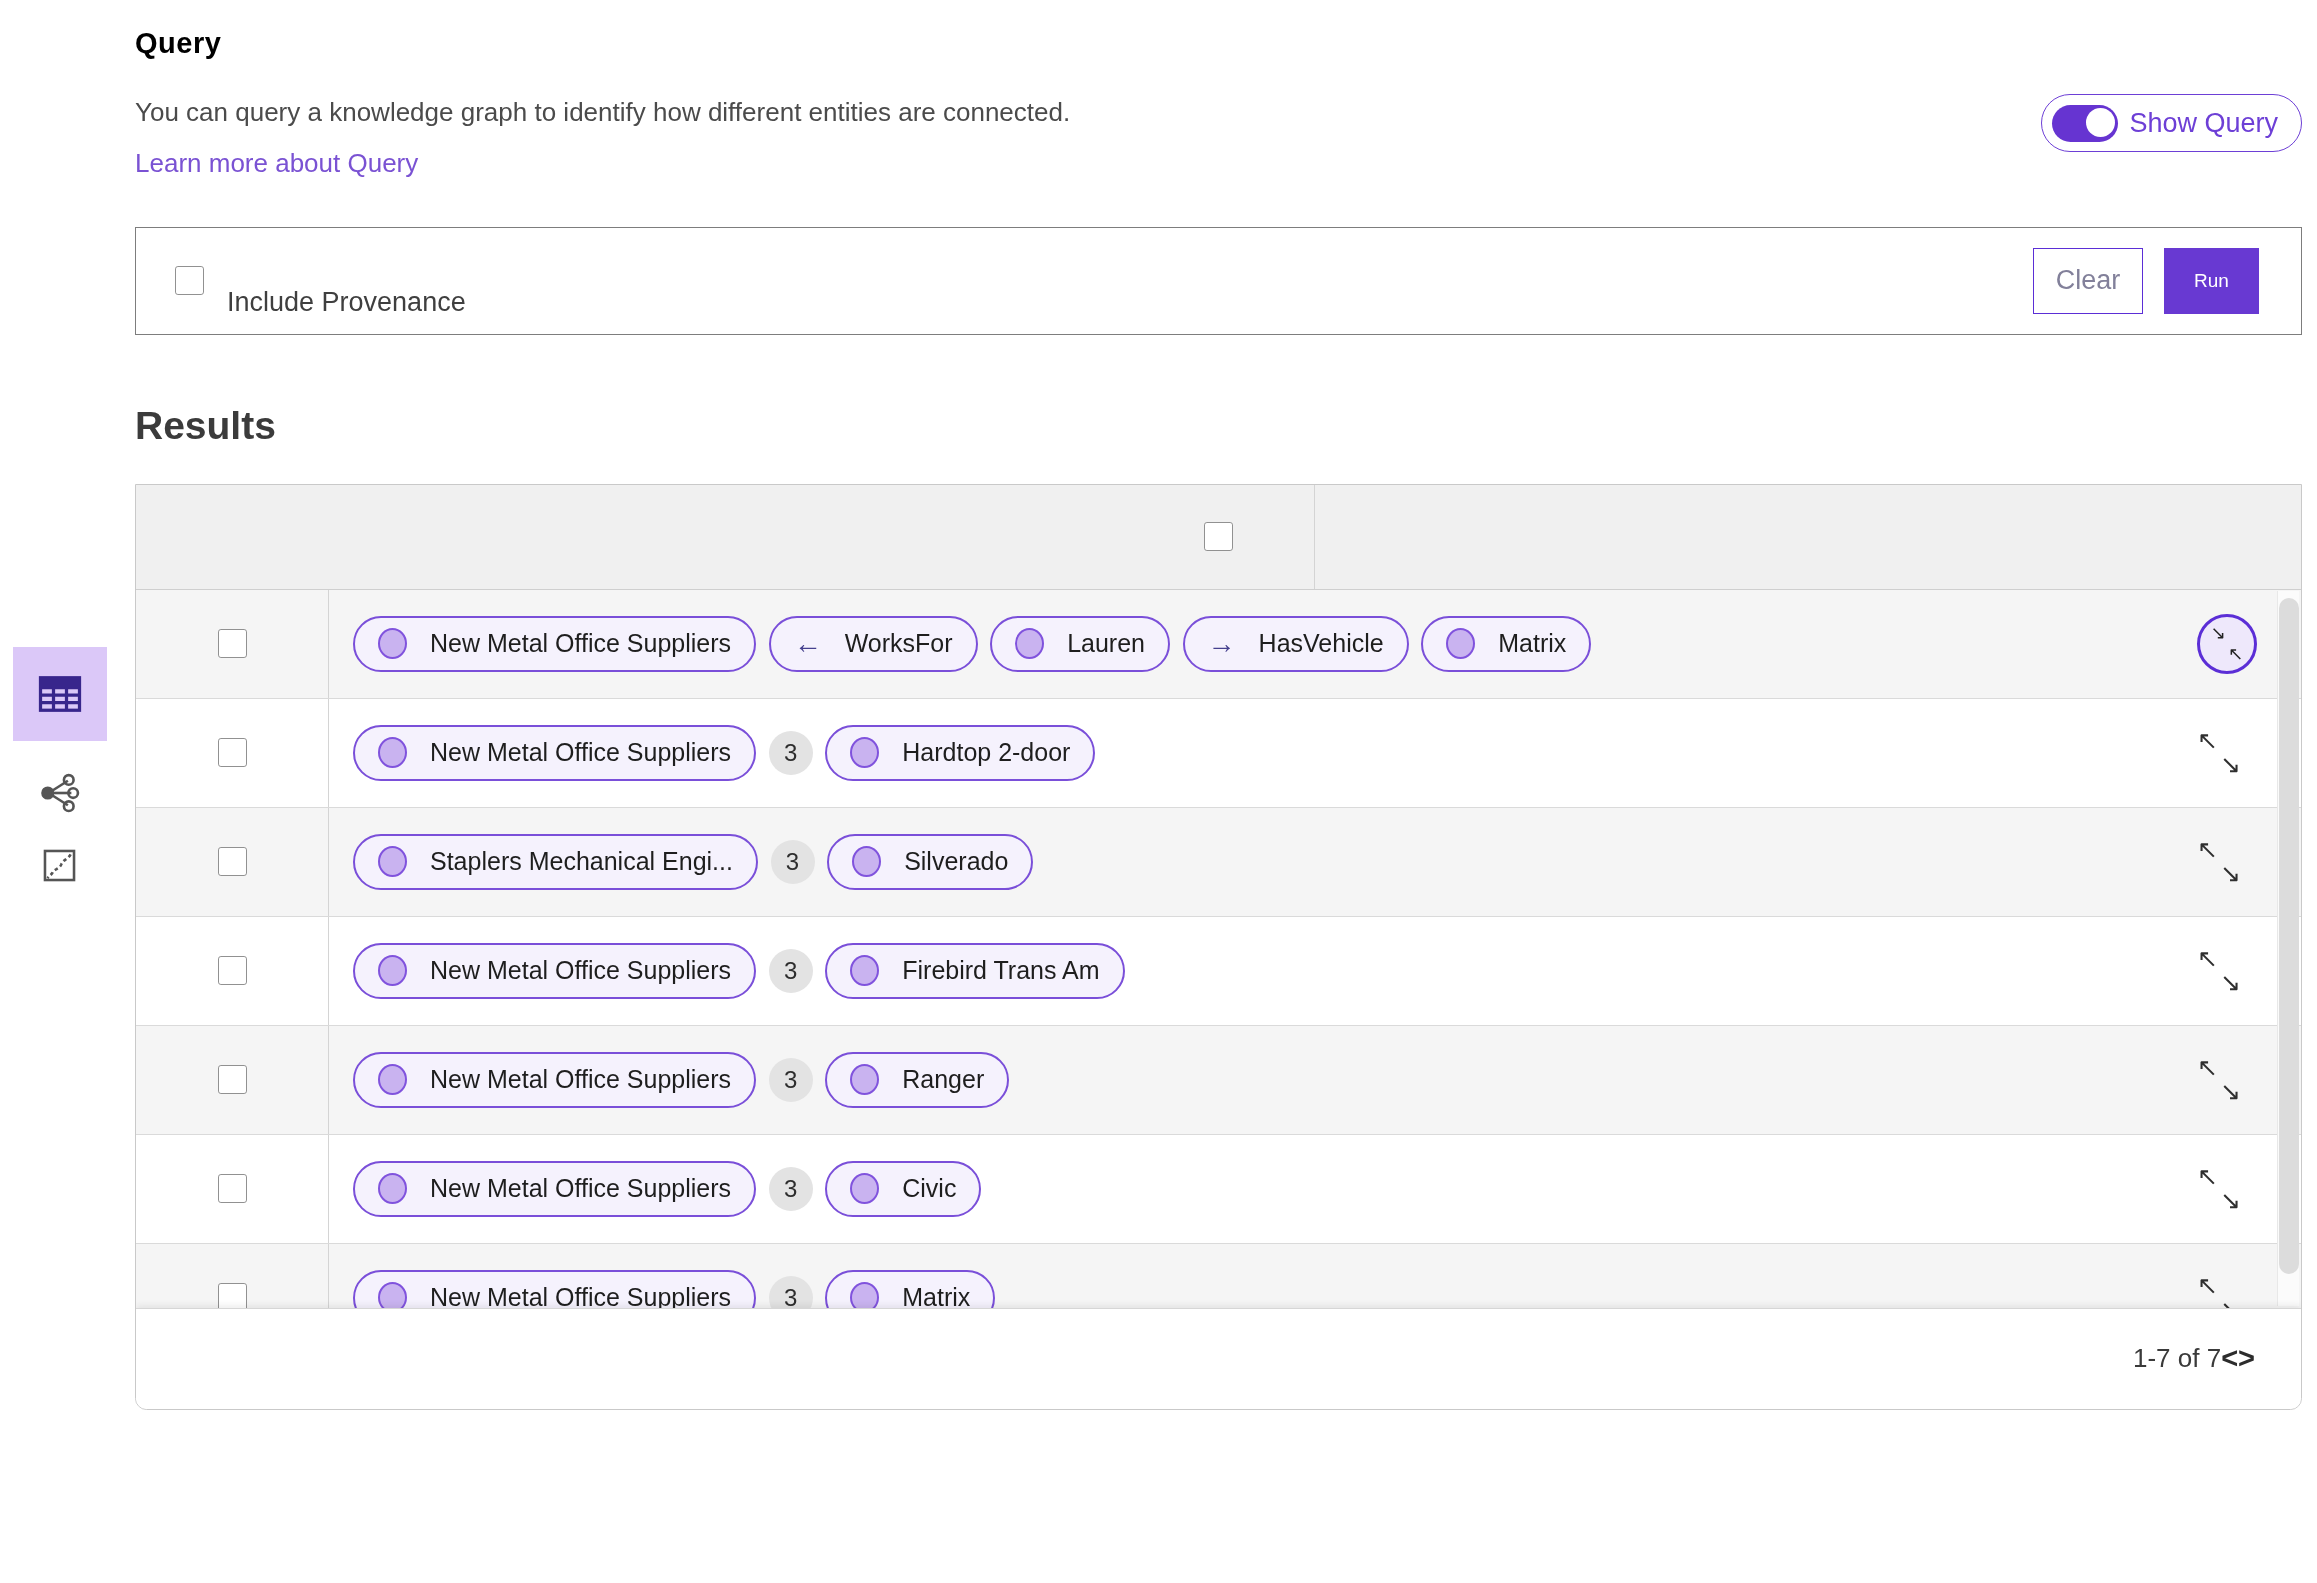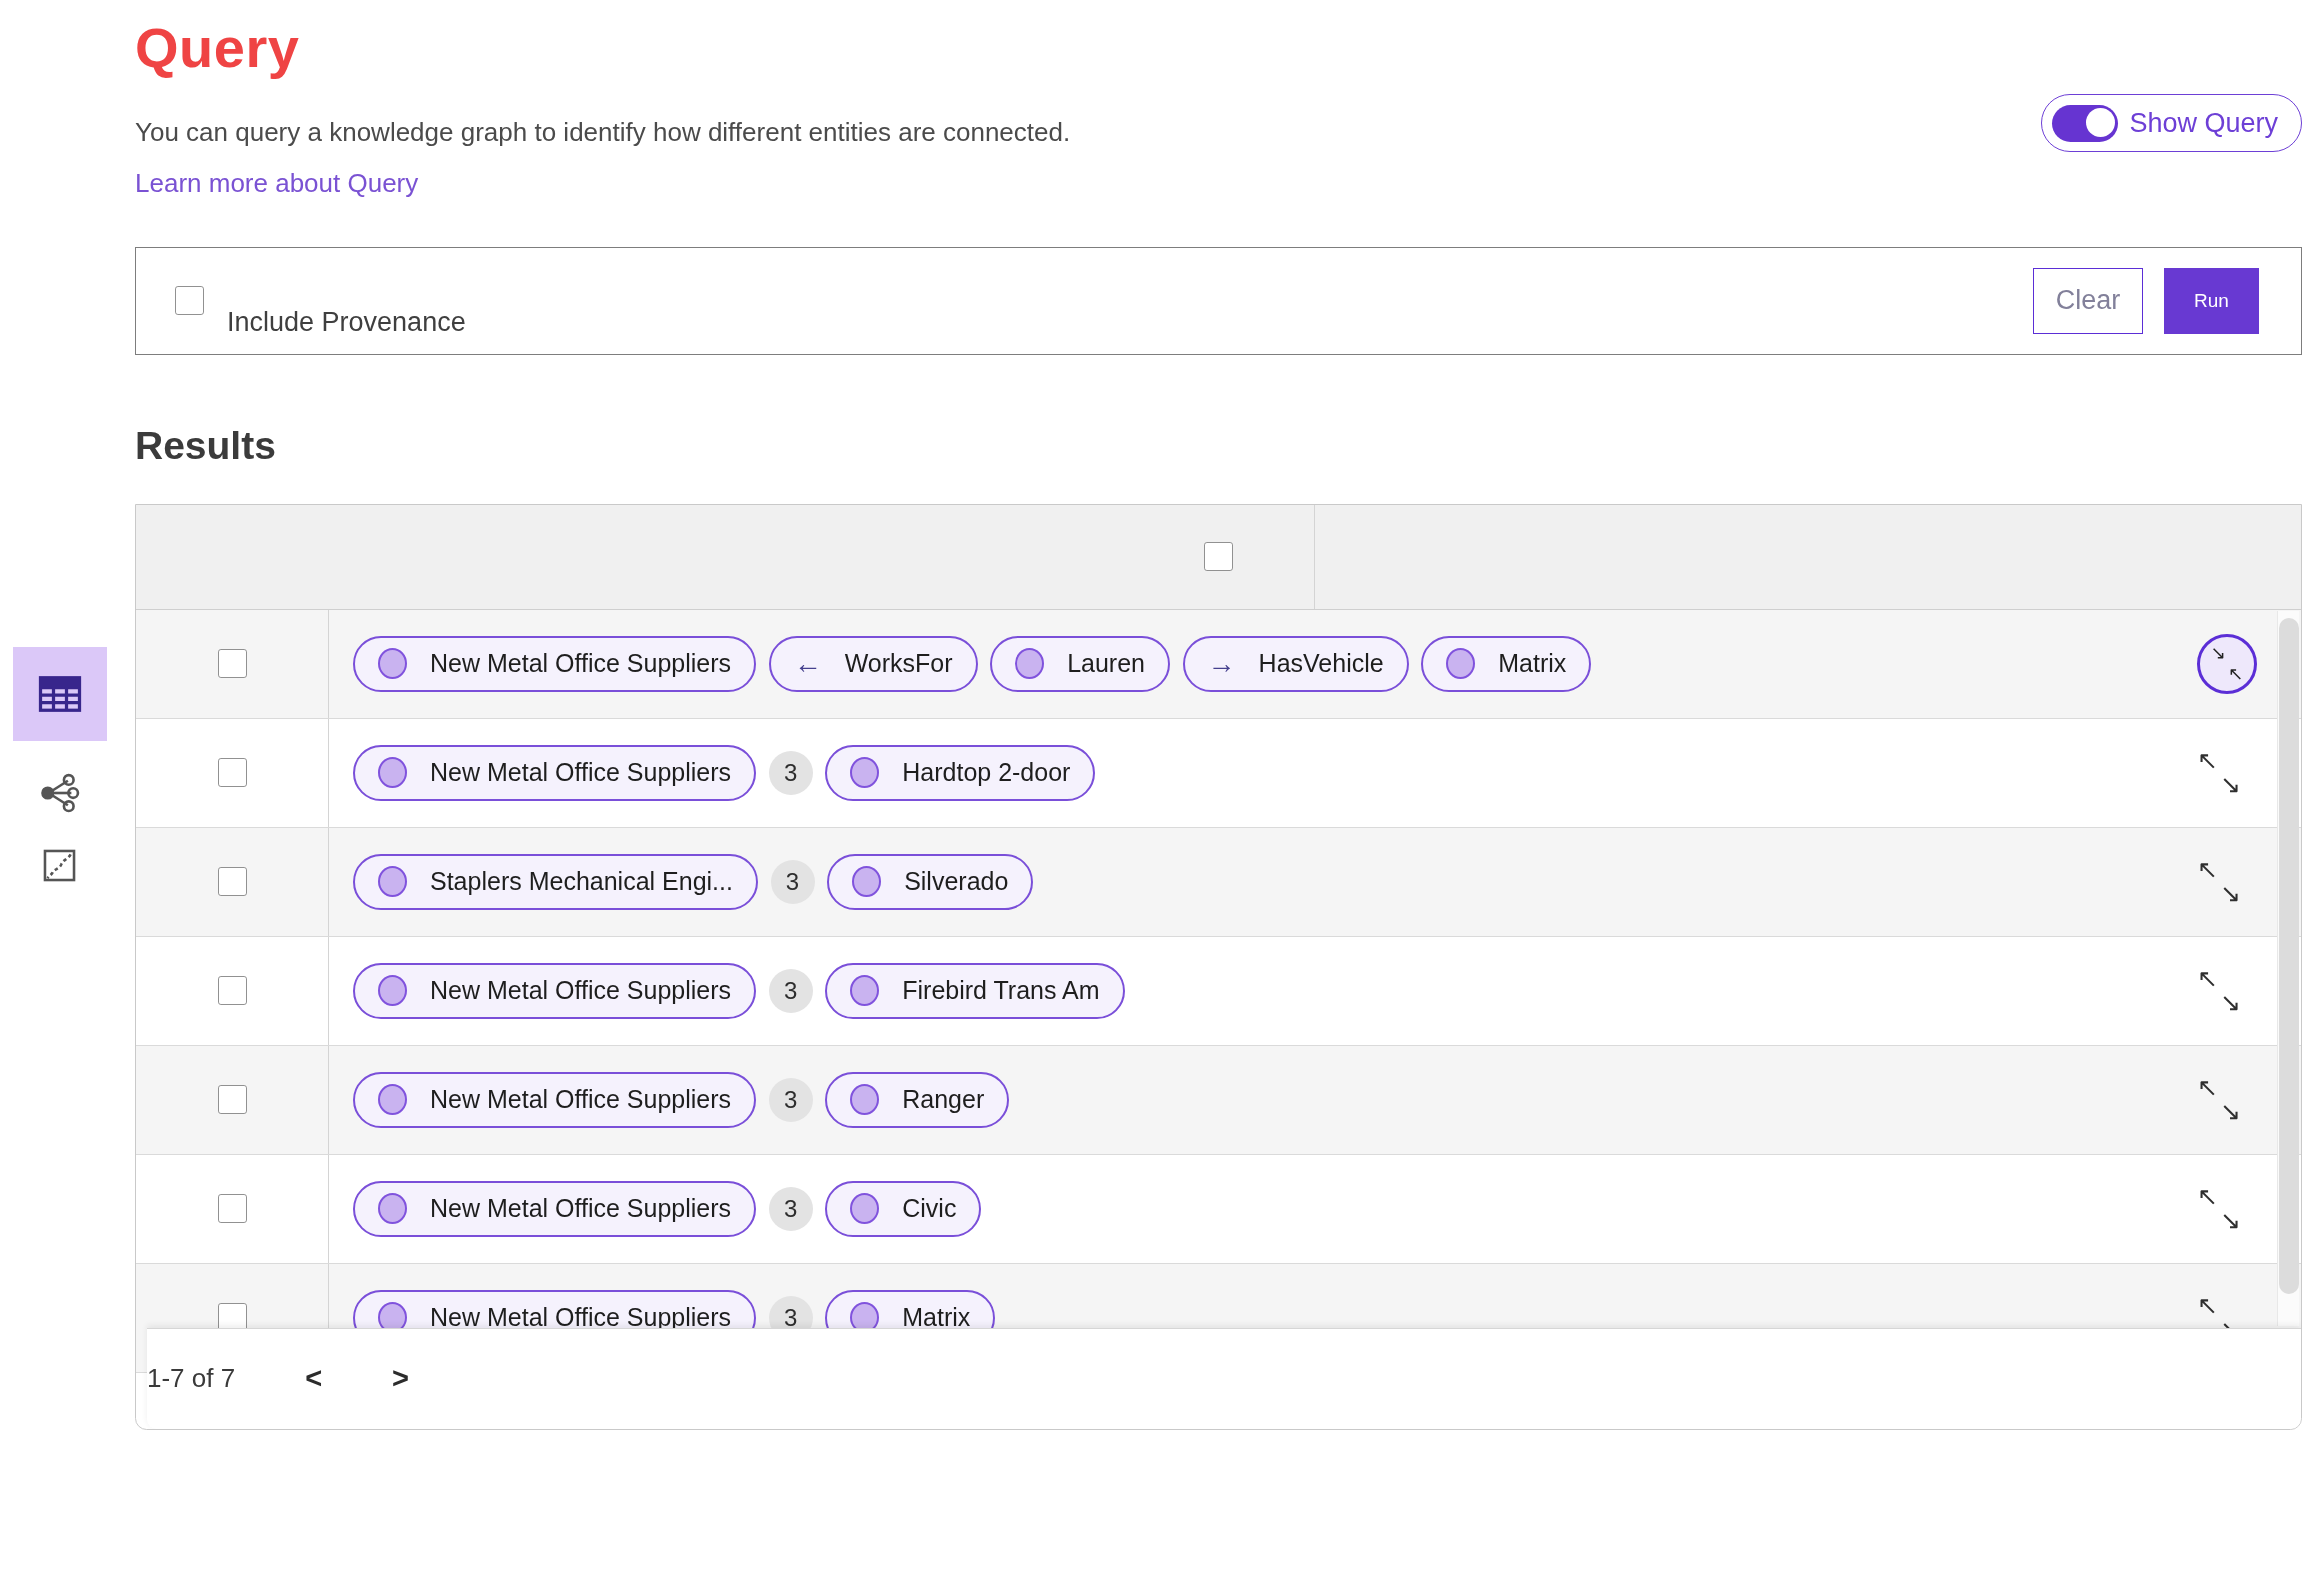--- a/index.html
+++ b/index.html
@@ -7,21 +7,21 @@
   body {
     width:2317px; height:1583px;
     font-family:"Liberation Sans", sans-serif;
     color:#3c3c3c;
     position:relative;
     overflow:hidden;
   }
   .content { position:relative; margin-left:135px; width:2167px; padding-top:14.5px; }
 
   
-  .q-title { font-size:56px; font-weight:700; color:#ef4444; letter-spacing:0.5px; }
+  .q-title { font-size:29px; font-weight:700; color:#000000; letter-spacing:0.5px;margin-top:12px; }
   .q-desc  { margin-top:37px; font-size:26px; color:#4b4b4b; }
   .q-link  { display:inline-block; margin-top:20px; font-size:26px; color:#7a52d3; cursor:pointer; text-decoration:none; }
 
   .show-query-toggle {
     position:absolute; top:94px; right:0;
     height:58px; display:flex; align-items:center; gap:11px;
     border:1.9px solid #6d3fd6; border-radius:31px;
     background:#fff; padding:0 23px 0 10.6px; cursor:pointer;
   }
   .toggle-track {
@@ -130,26 +130,26 @@
   .scroll-track {
     position:absolute; right:1.9px; top:106px; bottom:103px; width:22px;
     background:#fbfbfb; border-left:1px solid #e8e8e8;
   }
   .scroll-thumb {
     position:absolute; left:1px; top:7.7px; width:20px; height:676px;
     background:#dcdcdc; border-radius:11.6px;
   }
 
   .table-footer {
-    position:absolute; left:11px; right:0; bottom:0; height:101px;
+    position:absolute; left:0; right:0; bottom:0; height:101px;
     background:#ffffff; border-top:1px solid #d6d6d6;
     border-radius:0 0 9.7px 9.7px;
     box-shadow:0 -2.9px 6.8px rgba(0,0,0,0.07);
-    display:flex; align-items:center; justify-content:flex-start;
-    padding-right:46px; gap:70px;
+    display:flex; align-items:center; justify-content:flex-end;
+    padding-right:46px; 
   }
   .page-range { font-size:26px; color:#3a3a3a; }
   .page-chevron { font-size:29px; color:#2c2c2c; font-weight:600; cursor:pointer; background:none; border:none; font-family:inherit; }
 </style>
 </head>
 <body>
 
 <div class="content">
 
   

